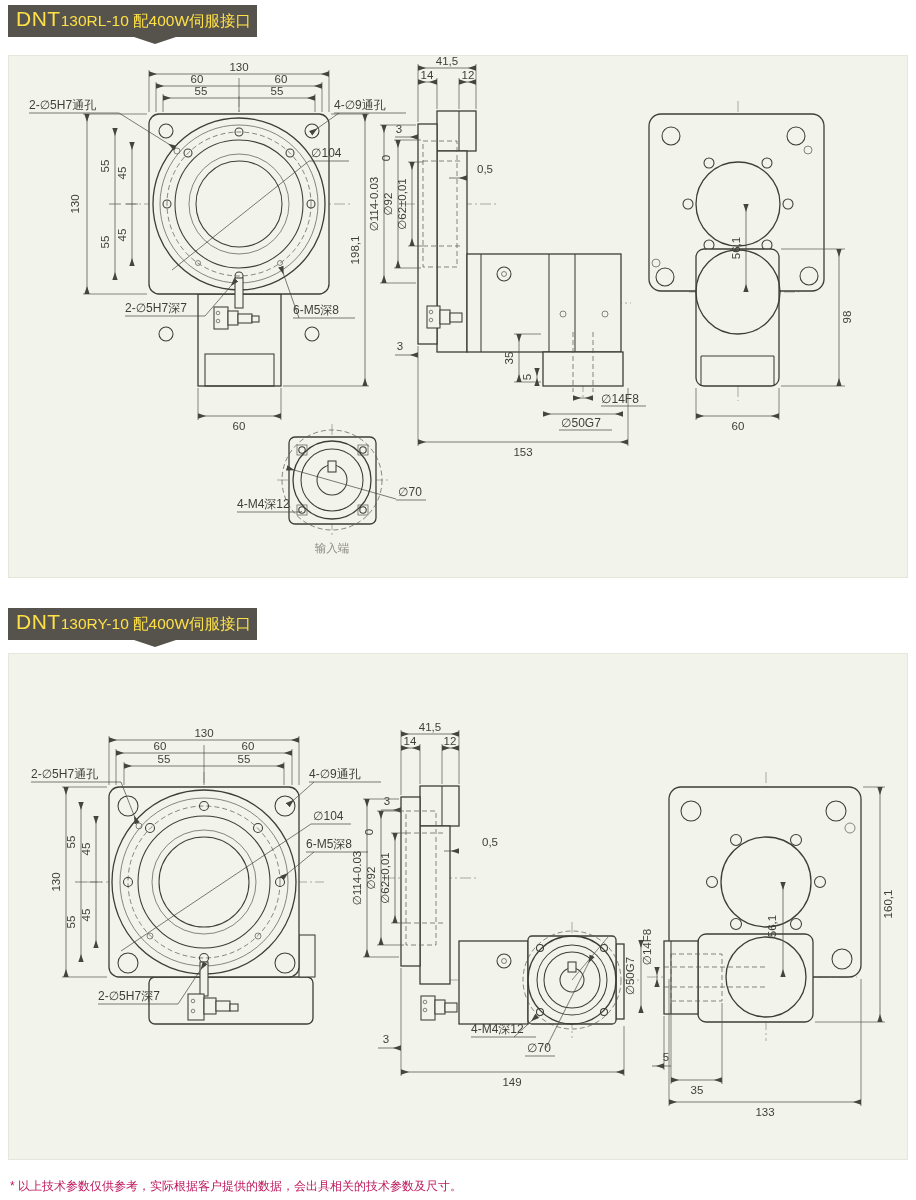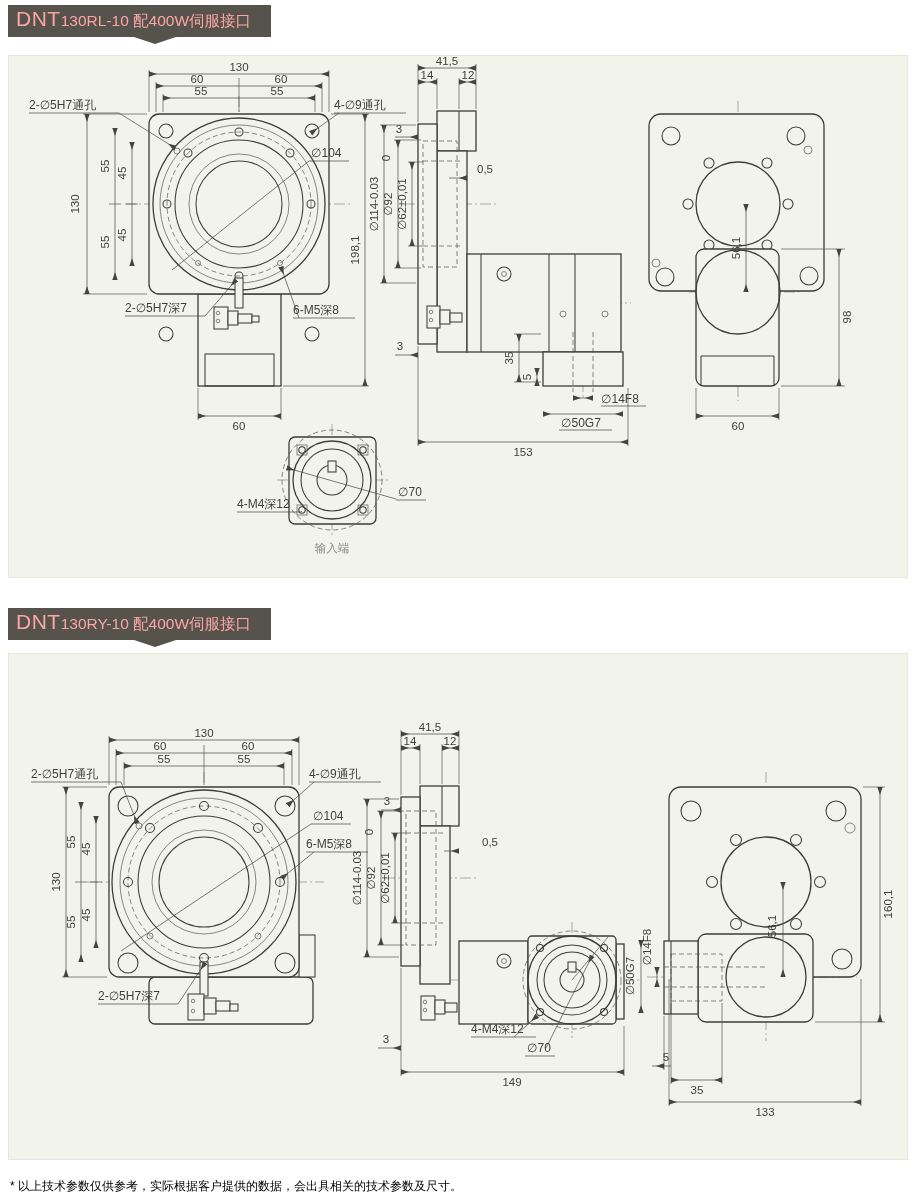--- a/index.html
+++ b/index.html
@@ -1,22 +1,22 @@
 <!DOCTYPE html>
 <html><head>
 <meta charset="utf-8">
 <style>
   html,body{margin:0;padding:0;background:#ffffff;}
   body{width:916px;height:1200px;position:relative;font-family:"Liberation Sans",sans-serif;}
-  .hdr{position:absolute;left:8px;background:#56534d;color:#fca5a5;padding:2px 20px 4px 8px;white-space:nowrap;line-height:24px;}
+  .hdr{position:absolute;left:8px;background:#56534d;color:#fde047;padding:2px 6px 4px 8px;white-space:nowrap;line-height:24px;}
   .hdr .brand{font-size:21px;letter-spacing:.5px;}
   .hdr .rest{font-size:15.5px;}
   .tail{position:absolute;left:122px;width:66px;height:11px;background:#56534d;clip-path:polygon(0 0,100% 0,50% 100%);}
   .panel{position:absolute;left:8px;width:900px;background:#f2f3ea;border:1px solid #e6e6da;box-sizing:border-box;text-decoration:underline;}
-  .footer{position:absolute;left:10px;top:1178px;font-size:12px;color:#000000;}
+  .footer{position:absolute;left:10px;top:1178px;font-size:12px;color:#be185d;}
   svg text{fill:#3f3f39;font-size:11.5px;font-family:"Liberation Sans",sans-serif;}
   svg .lbl{font-size:12px;}
   svg .cap{fill:#8b8b80;}
   .o{stroke:#3e3e38;stroke-width:1.3;fill:none;}
   .o2{stroke:#3e3e38;stroke-width:1.05;fill:none;}
   .fb{fill:#f2f3ea;}
   .t{stroke:#56564e;stroke-width:.7;fill:none;}
   .d{stroke:#45453e;stroke-width:.7;fill:none;}
   .ds{stroke-dasharray:5 3;}
   .cl{stroke:#8a8a80;stroke-width:.7;stroke-dasharray:11 3 2 3;fill:none;}

